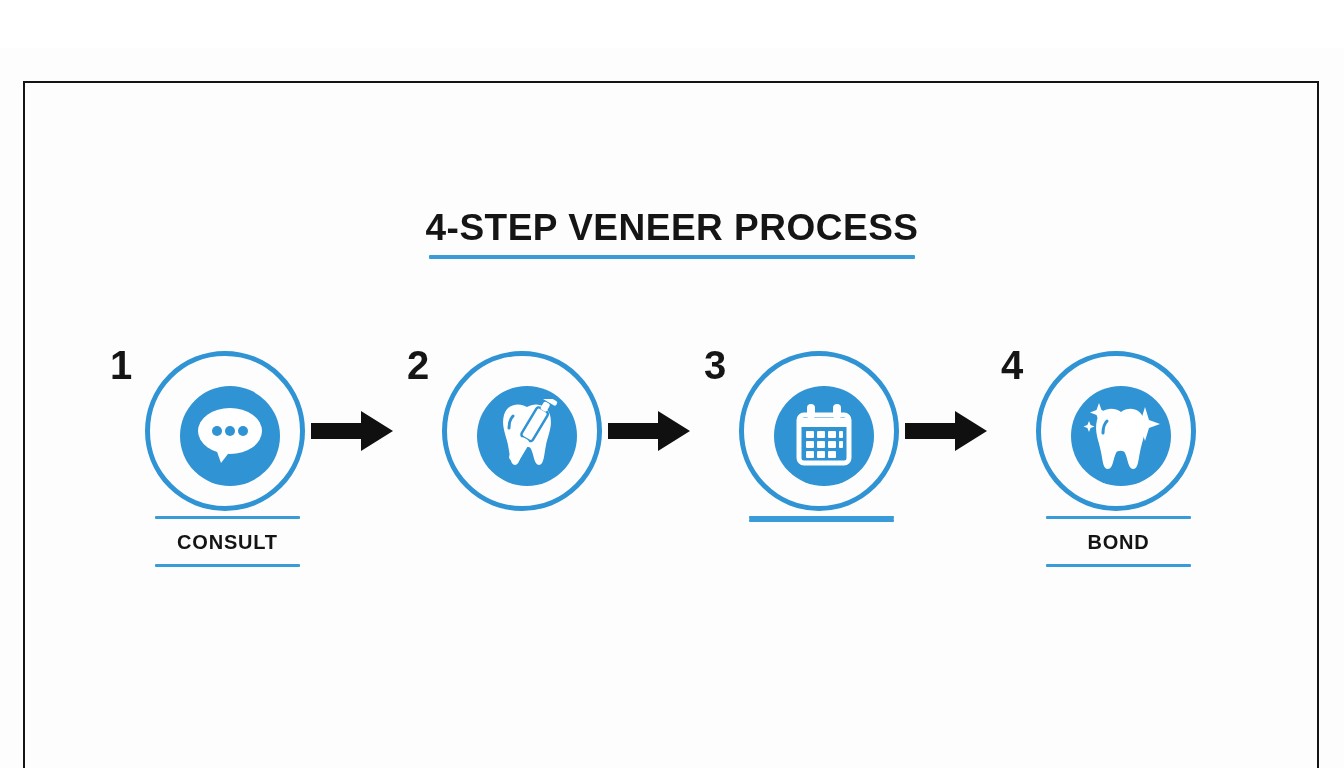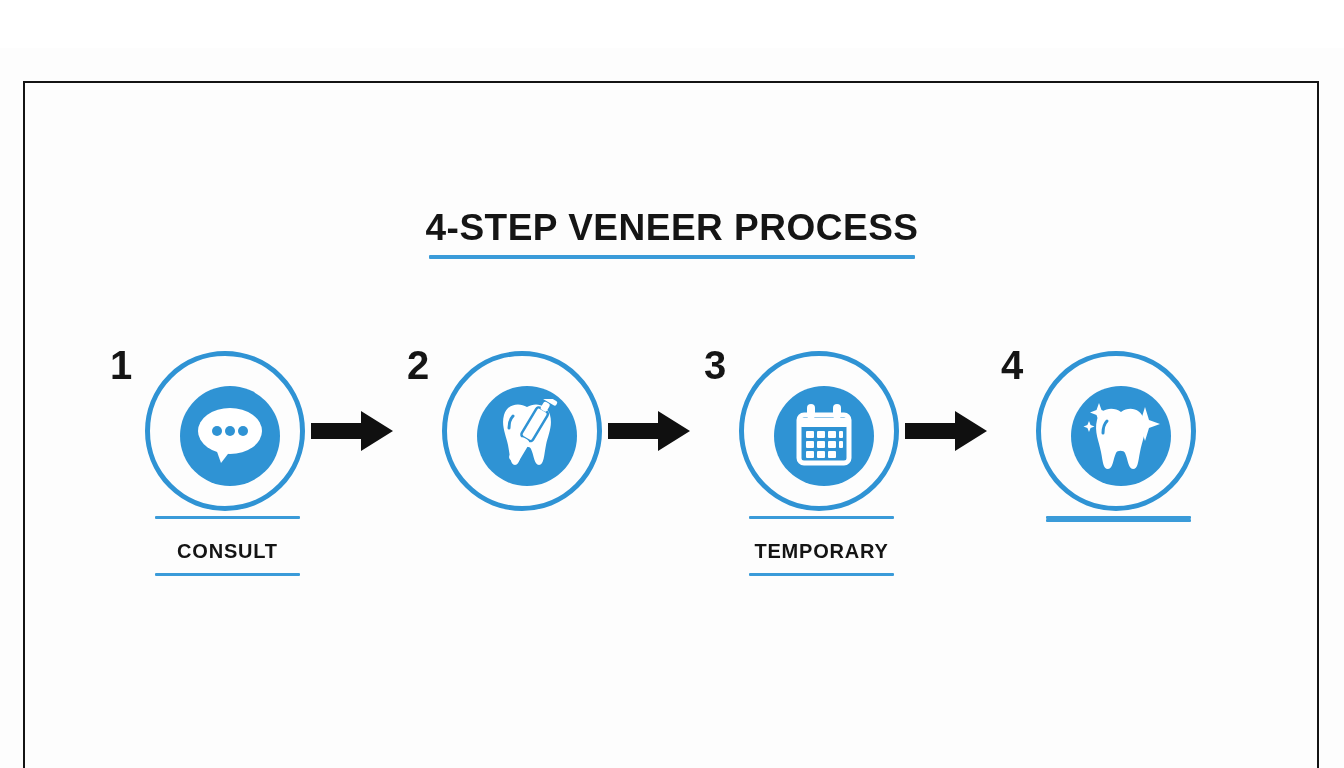--- a/index.html
+++ b/index.html
@@ -116,21 +116,21 @@
     height: 3px;
     background: #3a9bd9;
     border-radius: 1px;
   }
   .label-text {
     font-size: 20px;
     font-weight: bold;
     letter-spacing: 0.8px;
     color: #141414;
     line-height: 28px;
-    padding: 18px 0 8px 0;
+    padding: 9px 0 8px 0;
     white-space: nowrap;
   }
 
   
   .arrow {
     position: absolute;
     top: 69px;
     width: 96px;
     height: 44px;
   }
@@ -222,21 +222,20 @@
               <rect x="51" y="40" width="4" height="7" rx="1"></rect>
               <rect x="18" y="50" width="8" height="7" rx="1"></rect>
               <rect x="29" y="50" width="8" height="7" rx="1"></rect>
               <rect x="40" y="50" width="8" height="7" rx="1"></rect>
             </g>
           </svg>
         </div>
       </div>
       <div class="label-block">
         <div class="label-rule"></div>
-        <div class="label-text">TEMPORARY</div>
         <div class="label-rule"></div>
       </div>
     </div>
 
     <div class="arrow" style="left:797px;">
       <svg width="96" height="44" viewBox="0 0 96 44">
         <path d="M8 14 L58 14 L58 2 L90 22 L58 42 L58 30 L8 30 Z" fill="#101010"></path>
       </svg>
     </div>
 
@@ -248,18 +247,19 @@
             <path d="M39 13 C31 7 18 9 15 21 C12 33 17 42 19 53 C21 63 21 70 26 70 C31 70 31 60 34 54 C35 51 42 51 43 54 C46 60 46 70 51 70 C56 70 56 63 58 53 C60 42 65 33 62 21 C59 9 47 7 39 13 Z" fill="#ffffff"></path>
             <path d="M25 22 C22 25 21 30 21 34" stroke="#2f93d4" stroke-width="3" fill="none" stroke-linecap="round"></path>
             <path d="M63 8 L67 21 L78 25 L67 29 L63 42 L59 29 L48 25 L59 21 Z" fill="#ffffff"></path>
             <path d="M17 4 L19.5 11 L26 13.5 L19.5 16 L17 23 L14.5 16 L8 13.5 L14.5 11 Z" fill="#ffffff"></path>
             <path d="M7 22 L8.6 26 L12.5 27.5 L8.6 29 L7 33 L5.4 29 L1.5 27.5 L5.4 26 Z" fill="#ffffff"></path>
           </svg>
         </div>
       </div>
       <div class="label-block">
         <div class="label-rule"></div>
+        <div class="label-text">BOND</div>
         <div class="label-rule"></div>
       </div>
     </div>
 
   </div>
 </div>
 
 </body></html>

